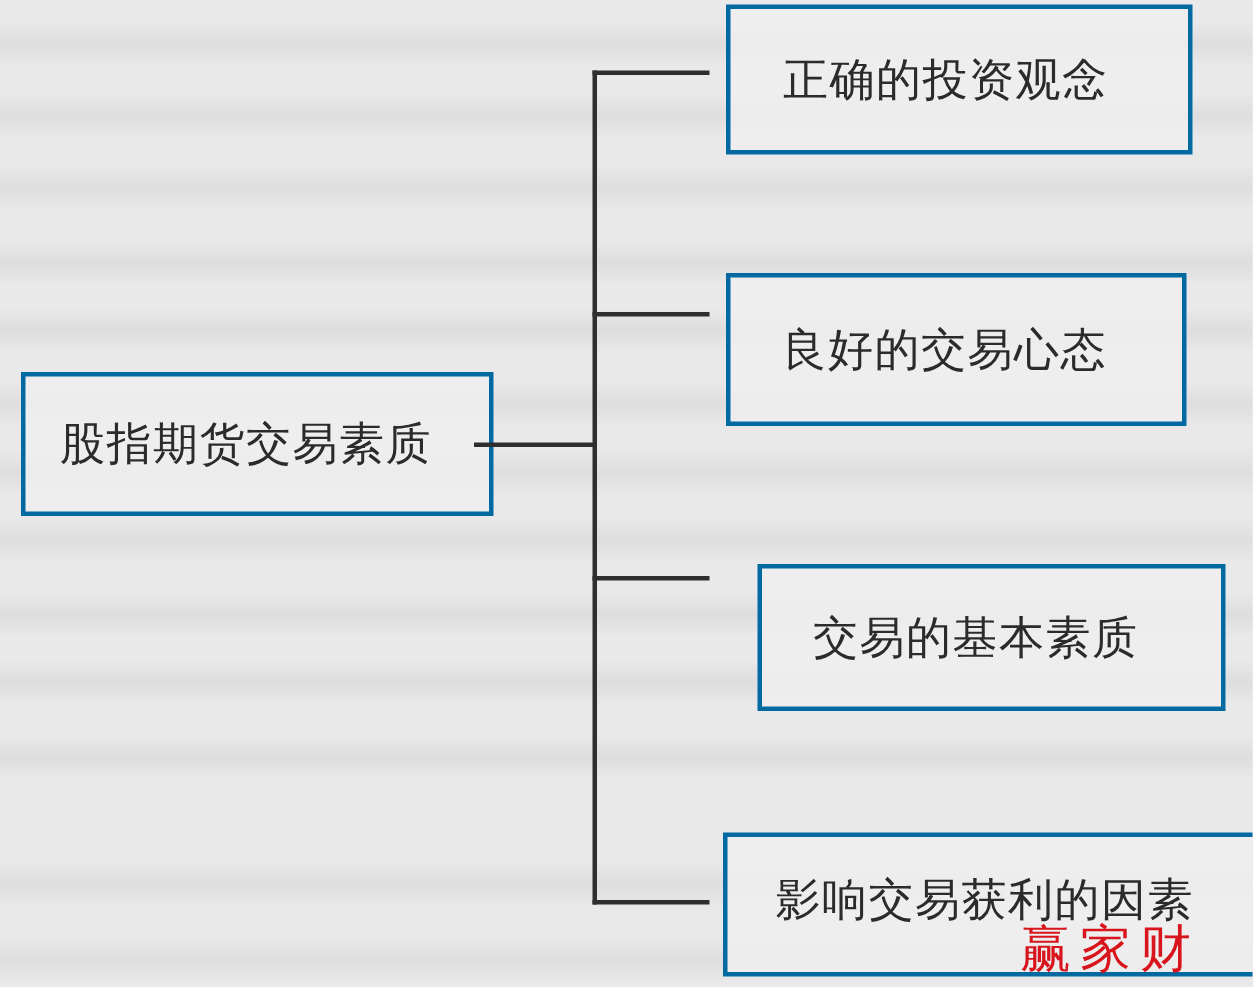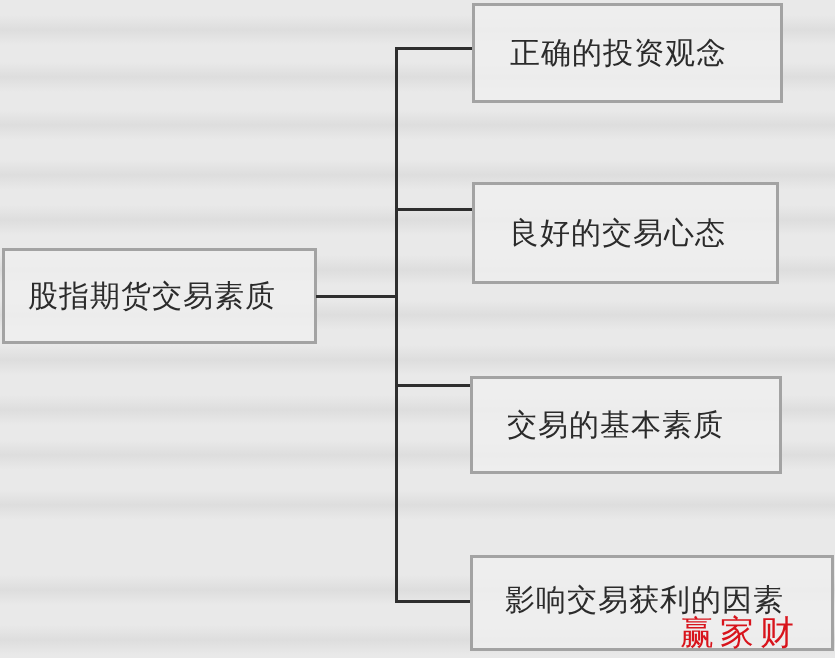--- a/index.html
+++ b/index.html
@@ -7,24 +7,24 @@
     width:835px; height:658px; position:relative; overflow:hidden;
     background:#e9e9e9;
     font-family:"DejaVu Sans", "Liberation Sans", sans-serif;
   }
   .bg-band {
     position:absolute; left:0; width:835px; height:30px;
     background:linear-gradient(to bottom, rgba(0,0,0,0), rgba(120,120,120,0.10), rgba(0,0,0,0));
   }
   .box {
     position:absolute; box-sizing:border-box;
-    border:3px solid #a3a3a3;
+    border:3px solid #0369a1;
     background:rgba(238,238,238,0.85);
     display:flex; align-items:center;
-    color:#2b2b2b; font-size:30px; letter-spacing:1px;
+    color:#2b2b2b; font-size:30px; letter-spacing:1px;margin-left:12px;
   }
   .line { position:absolute; background:#2e2e2e; }
   .h { height:3px; }
   .v { width:3px; }
   .watermark {
     position:absolute; color:#d8141c; font-family:"DejaVu Serif", "Liberation Serif", serif;
     font-size:34px; letter-spacing:6px; font-weight:normal;
   }
 </style>
 </head>
@@ -57,21 +57,21 @@
 <div class="line h" style="left:395px; top:600px; width:78px;"></div>
 
 <div class="box" style="left:472px; top:3px; width:311px; height:100px; padding-left:35px;">
   <span>正确的投资观念</span>
 </div>
 
 <div class="box" style="left:472px; top:182px; width:307px; height:102px; padding-left:34px;">
   <span>良好的交易心态</span>
 </div>
 
-<div class="box" style="left:470px; top:376px; width:312px; height:98px; padding-left:34px;text-align:right;">
+<div class="box" style="left:493px; top:376px; width:312px; height:98px; padding-left:34px;text-align:right;">
   <span>交易的基本素质</span>
 </div>
 
 <div class="box" style="left:470px; top:555px; width:364px; height:96px; padding-left:32px; align-items:flex-start; padding-top:22px;text-align:right;">
   <span>影响交易获利的因素</span>
 </div>
 
 <div class="watermark" style="left:680px; top:610px;">赢家财富网</div>
 
 </body></html>

